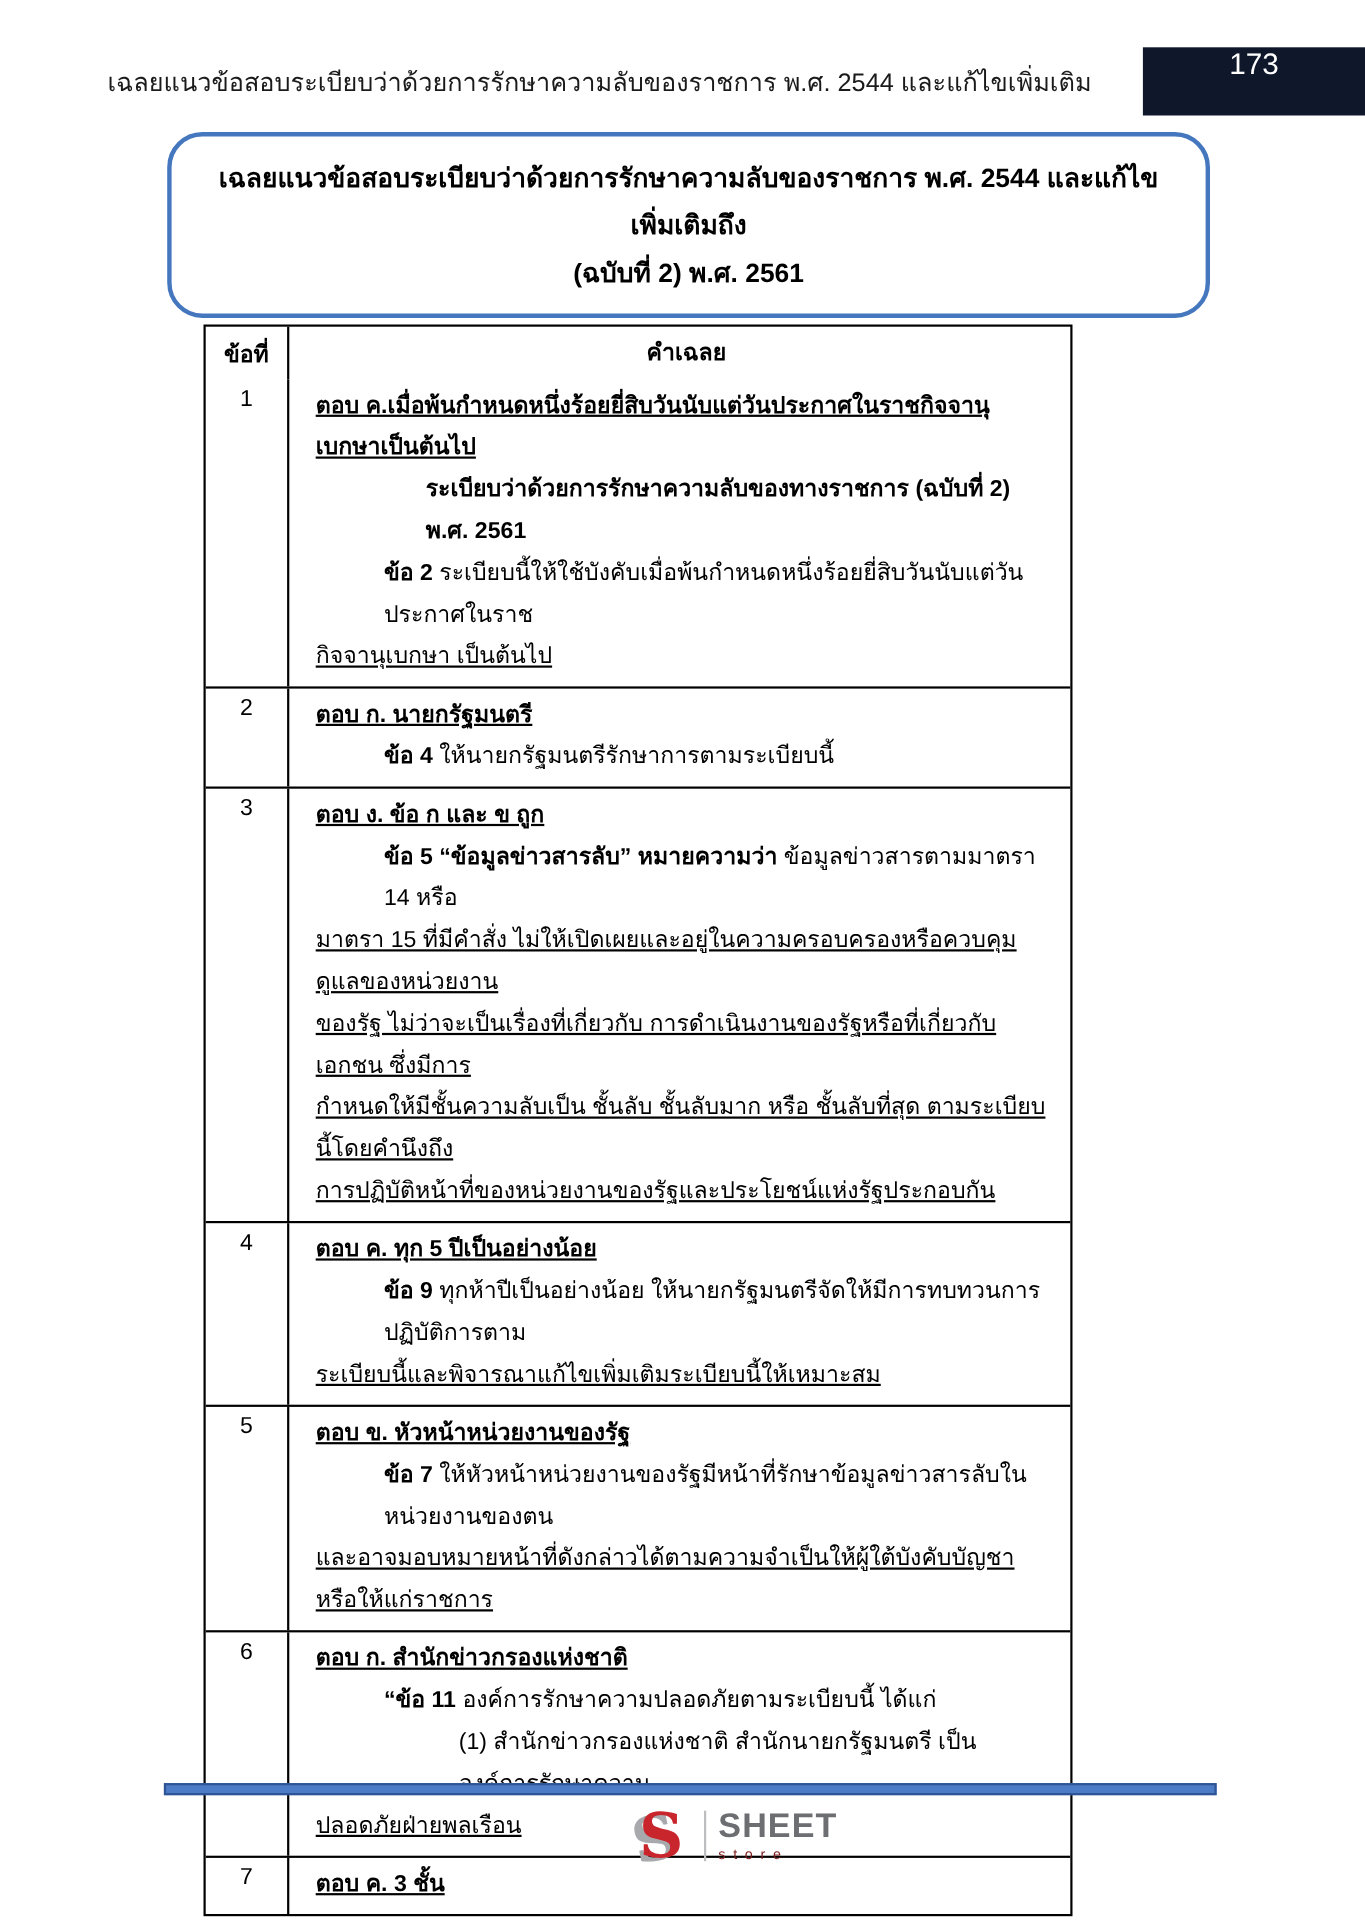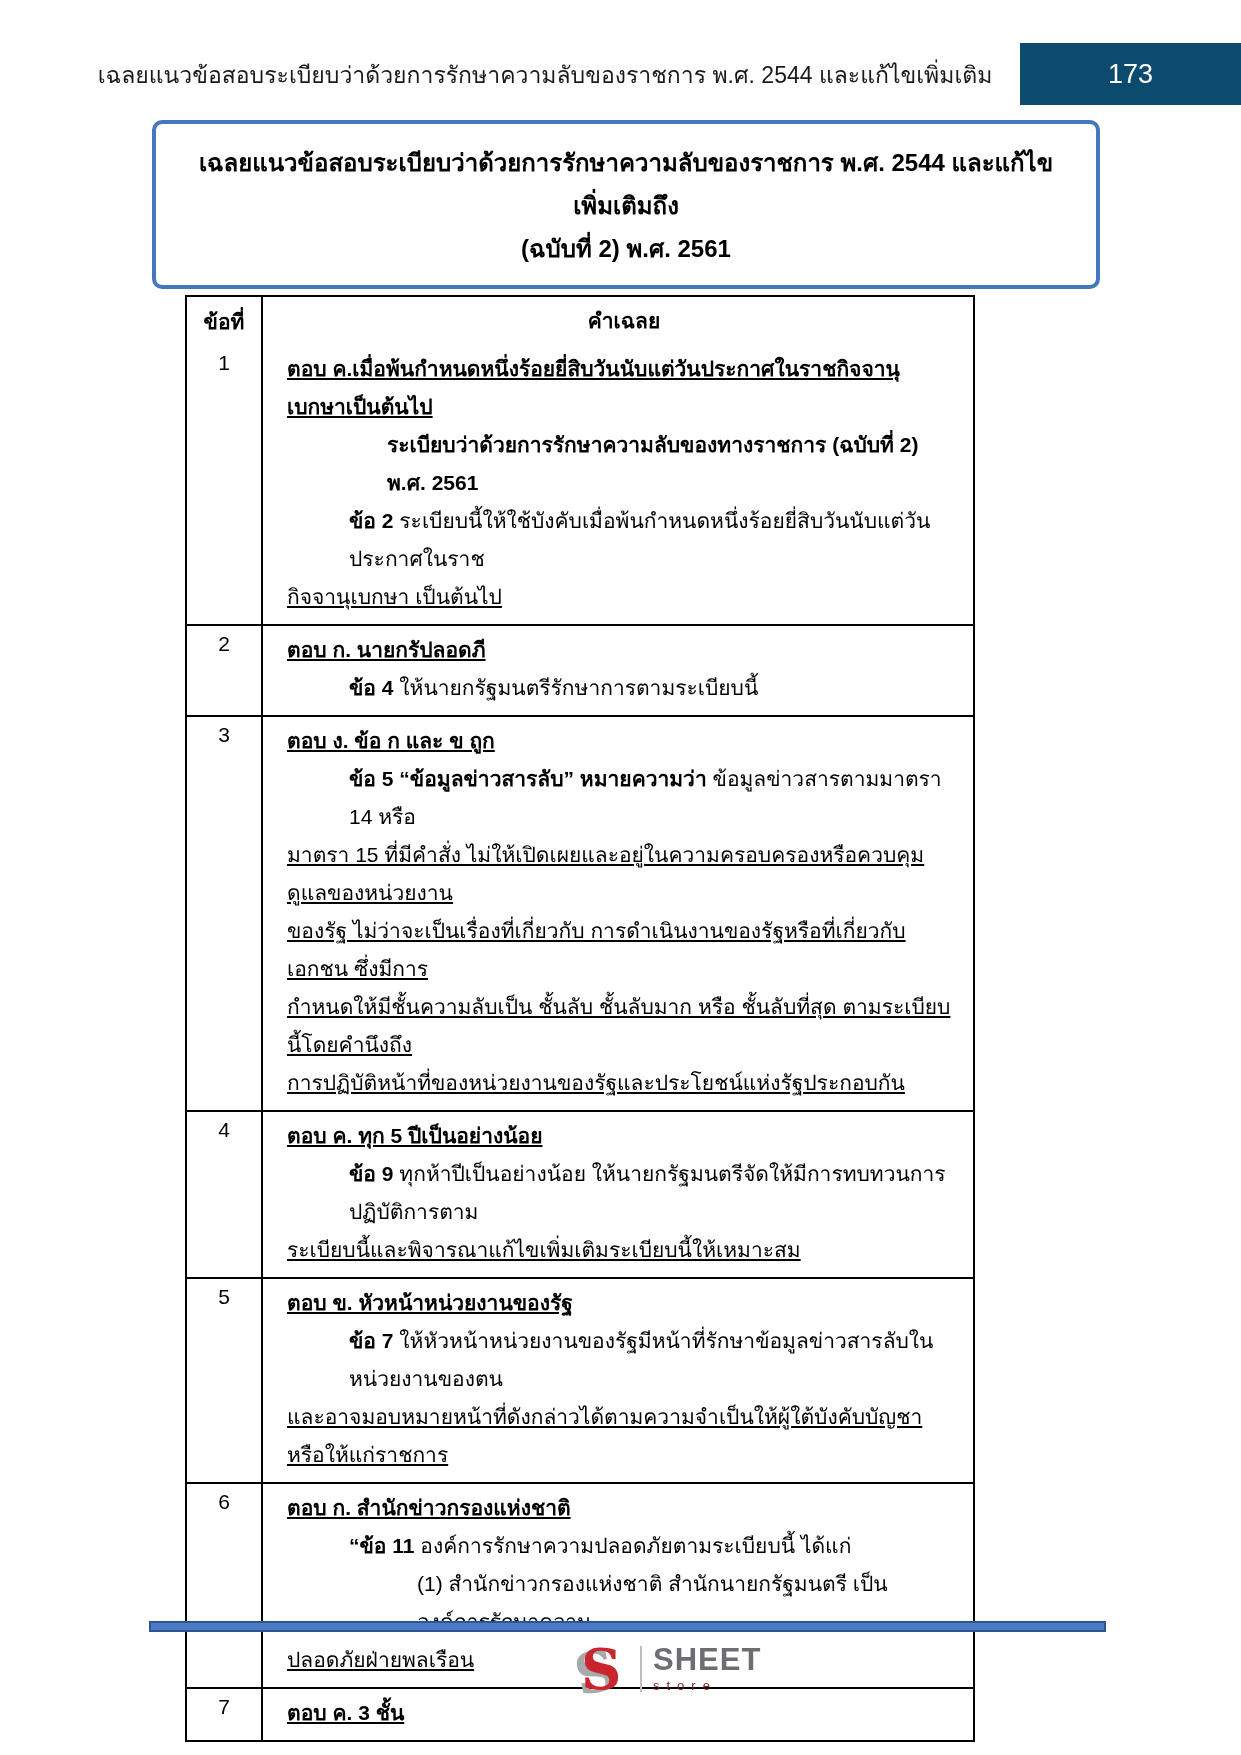--- a/index.html
+++ b/index.html
@@ -10,30 +10,30 @@
     font-family:"Liberation Sans","DejaVu Sans",sans-serif;
     color:#000;
     overflow:hidden;
   }
   
   .header-title{
     position:absolute;top:57px;left:0;width:1090px;
     text-align:center;font-size:23px;color:#1a1a1a;
   }
   .page-number-box{
-    position:absolute;top:43px;right:0;width:221px;height:62px;
-    background:#0c4a6e;color:#fff;
-    display:flex;align-items:center;justify-content:center;
+    position:absolute;top:43px;right:0;width:202px;height:62px;
+    background:#0f172a;color:#fff;
+    display:flex;justify-content:center;
     font-size:27px;
   }
   
   .title-box{
     position:absolute;top:120px;left:152px;width:948px;
     box-sizing:border-box;
-    border:4px solid #4577be;border-radius:10px;
+    border:4px solid #4577be;border-radius:32px;
     padding:17px 28px 15px;
     text-align:center;font-weight:bold;font-size:24px;line-height:43px;
   }
   
   .atable{
     position:absolute;top:295px;left:185px;width:790px;
     box-sizing:border-box;
     border:2px solid #000;
     font-size:21px;
   }
@@ -106,21 +106,21 @@
           <div class="cell-ans">
             <div class="line indent-0"><b>ตอบ ค.เมื่อพ้นกำหนดหนึ่งร้อยยี่สิบวันนับแต่วันประกาศในราชกิจจานุเบกษาเป็นต้นไป</b></div>
             <div class="line indent-1"><b>ระเบียบว่าด้วยการรักษาความลับของทางราชการ (ฉบับที่ 2) พ.ศ. 2561</b></div>
             <div class="line indent-2"><b>ข้อ 2</b> ระเบียบนี้ให้ใช้บังคับเมื่อพ้นกำหนดหนึ่งร้อยยี่สิบวันนับแต่วันประกาศในราช</div>
             <div class="line indent-0">กิจจานุเบกษา เป็นต้นไป</div>
           </div>
         </div>
         <div class="trow">
           <div class="cell-no">2</div>
           <div class="cell-ans">
-            <div class="line indent-0"><b>ตอบ ก. นายกรัปลอดภี</b></div>
+            <div class="line indent-0"><b>ตอบ ก. นายกรัฐมนตรี</b></div>
             <div class="line indent-2"><b>ข้อ 4</b> ให้นายกรัฐมนตรีรักษาการตามระเบียบนี้</div>
           </div>
         </div>
         <div class="trow">
           <div class="cell-no">3</div>
           <div class="cell-ans">
             <div class="line indent-0"><b>ตอบ ง. ข้อ ก และ ข ถูก</b></div>
             <div class="line indent-2"><b>ข้อ 5 “ข้อมูลข่าวสารลับ” หมายความว่า</b> ข้อมูลข่าวสารตามมาตรา 14 หรือ</div>
             <div class="line indent-0">มาตรา 15 ที่มีคำสั่ง ไม่ให้เปิดเผยและอยู่ในความครอบครองหรือควบคุมดูแลของหน่วยงาน</div>
             <div class="line indent-0">ของรัฐ ไม่ว่าจะเป็นเรื่องที่เกี่ยวกับ การดำเนินงานของรัฐหรือที่เกี่ยวกับเอกชน ซึ่งมีการ</div>

